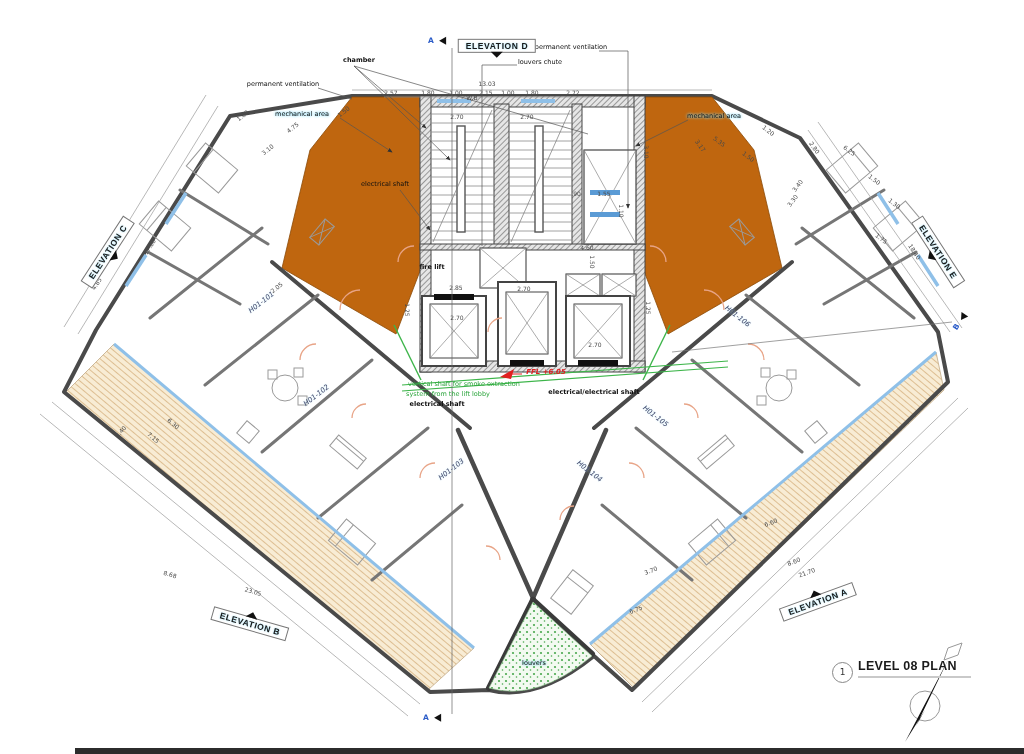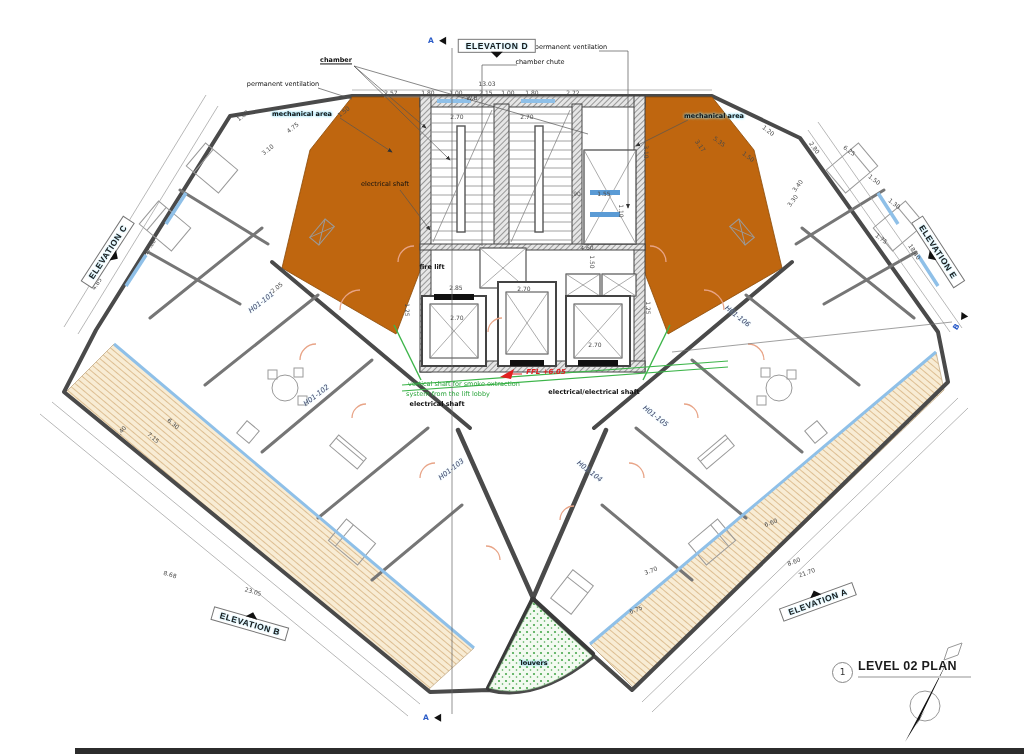--- a/index.html
+++ b/index.html
@@ -4,23 +4,23 @@
 <style>
   html,body{margin:0;padding:0;background:#fff;}
   .stage{position:relative;width:1024px;height:754px;background:#ffffff;overflow:hidden;
          font-family:"DejaVu Sans",sans-serif;}
   .stage svg{position:absolute;left:0;top:0;}
   #overlay{position:absolute;left:0;top:0;width:1024px;height:754px;}
   #overlay span{position:absolute;transform:translate(-50%,-50%) rotate(var(--r,0deg));
                 white-space:nowrap;line-height:1.1;}
   .dim{font-size:6px;color:#4a4a4a;}
   .ann{font-size:6.5px;color:#101010;}
-  .ann.hl{font-weight:bold;text-shadow:0 0 3px #86dcf6,0 0 3px #86dcf6;}
+  .ann.hl{font-weight:normal;text-shadow:0 0 3px #86dcf6,0 0 3px #86dcf6;}
   .ann.bold{font-weight:bold;}
-  .ann.bold-ul{font-weight:bold;text-decoration:underline;}
+  .ann.bold-ul{font-weight:bold;margin-left:23px;}
   .ann.green{color:#2ba53c;}
   .ann.red{color:#e02020;font-weight:bold;font-style:italic;font-size:7px;text-align:right;}
   .room{font-size:7px;font-style:italic;color:#3f4468;text-shadow:0 0 2px #bfe9f8;}
   .sec{font-size:7.5px;font-weight:bold;color:#2b5cc8;}
   .sec b{display:inline-block;width:0;height:0;border:4px solid transparent;
          border-right:7px solid #111;margin-left:1px;vertical-align:middle;}
   .elev{position:absolute;transform:translate(-50%,-50%) rotate(var(--r,0deg));
         background:#fff;border:1px solid #777;padding:1px 7px;
         font:bold 8.5px "Liberation Sans",sans-serif;letter-spacing:.6px;color:#1a1a1a;
         text-shadow:0 0 2px #8fdcf5;white-space:nowrap;}
@@ -341,21 +341,21 @@
       <span class="dim" style="left: 814px; top: 148px; --r: 55deg;">2.80</span>
       <span class="dim" style="left: 798px; top: 186px; --r: -52deg;">3.40</span>
       <span class="dim" style="left: 793px; top: 201px; --r: -52deg;">3.30</span>
       <span class="dim" style="left: 881px; top: 239px; --r: 38deg;">1.75</span>
       <span class="dim" style="left: 849px; top: 151px; --r: 38deg;">6.25</span>
       <span class="dim" style="left: 874px; top: 180px; --r: 38deg;">1.50</span>
       <span class="dim" style="left: 894px; top: 204px; --r: 38deg;">1.30</span>
       <span class="ann bold-ul" style="left: 336px; top: 61px; --r: 0deg;">chamber</span>
       <span class="ann" style="left: 283px; top: 85px; --r: 0deg;">permanent ventilation</span>
       <span class="ann" style="left: 571px; top: 48px; --r: 0deg;">permanent ventilation</span>
-      <span class="ann" style="left: 540px; top: 63px; --r: 0deg;">chamber chute</span>
+      <span class="ann" style="left: 540px; top: 63px; --r: 0deg;">louvers chute</span>
       <span class="ann hl" style="left: 302px; top: 115px; --r: 0deg;">mechanical area</span>
       <span class="ann hl" style="left: 714px; top: 117px; --r: 0deg;">mechanical area</span>
       <span class="ann" style="left: 385px; top: 185px; --r: 0deg;">electrical shaft</span>
       <span class="ann bold" style="left: 432px; top: 268px; --r: 0deg;">fire lift</span>
       <span class="ann red" style="left: 546px; top: 373px; --r: 0deg;">FFL +6.05</span>
       <span class="ann green" style="left: 464px; top: 385px; --r: 0deg;">vertical shaft for smoke extraction</span>
       <span class="ann green" style="left: 448px; top: 395px; --r: 0deg;">system from the lift lobby</span>
       <span class="ann bold" style="left: 594px; top: 393px; --r: 0deg;">electrical/electrical shaft</span>
       <span class="ann bold" style="left: 437px; top: 405px; --r: 0deg;">electrical shaft</span>
       <span class="ann hl" style="left: 534px; top: 664px; --r: 0deg;">louvers</span>
@@ -370,16 +370,16 @@
       <span class="sec" style="left: 960px; top: 322px; --r: -57deg;">B<b></b></span>
       <div class="elev" style="left: 497px; top: 46px; --r: 0deg;"><span style="position: static; transform: none;">ELEVATION D</span><i class="arr bottom"></i></div>
       <div class="elev" style="left: 108px; top: 252px; --r: -57deg;"><span style="position: static; transform: none;">ELEVATION C</span><i class="arr bottom"></i></div>
       <div class="elev" style="left: 938px; top: 252px; --r: 57deg;"><span style="position: static; transform: none;">ELEVATION E</span><i class="arr bottom"></i></div>
       <div class="elev" style="left: 250px; top: 624px; --r: 16deg;"><span style="position: static; transform: none;">ELEVATION B</span><i class="arr top"></i></div>
       <div class="elev" style="left: 818px; top: 602px; --r: -20deg;"><span style="position: static; transform: none;">ELEVATION A</span><i class="arr top"></i></div>
     </div>
 
 <div class="titleblock">
   <span class="tnum">1</span>
-  <span class="ttitle">LEVEL 02 PLAN</span>
+  <span class="ttitle">LEVEL 08 PLAN</span>
 </div>
 
 </div>
 
 </body></html>

